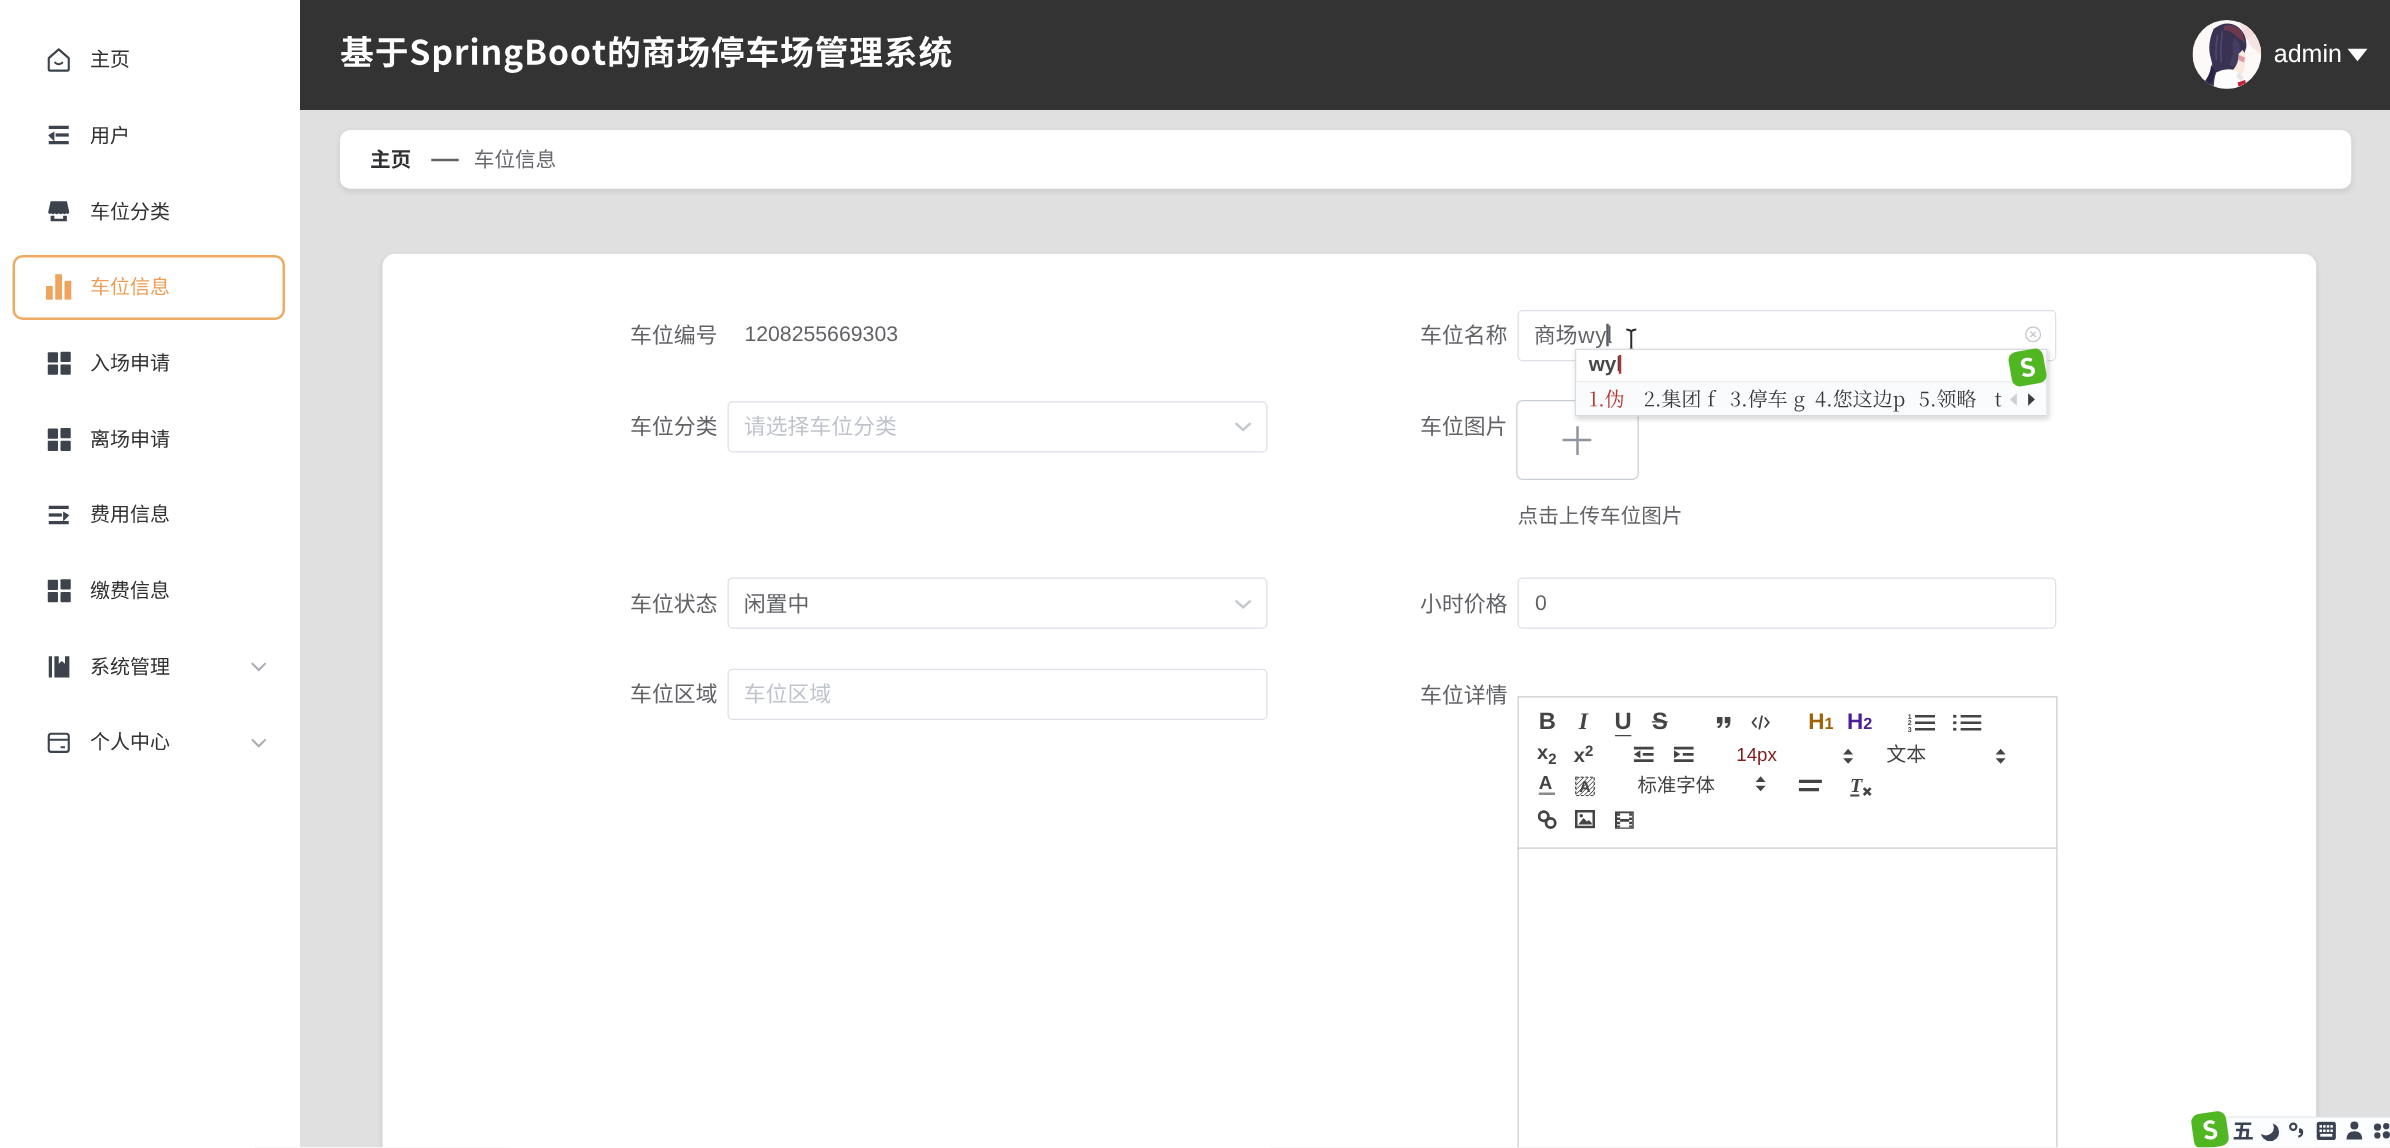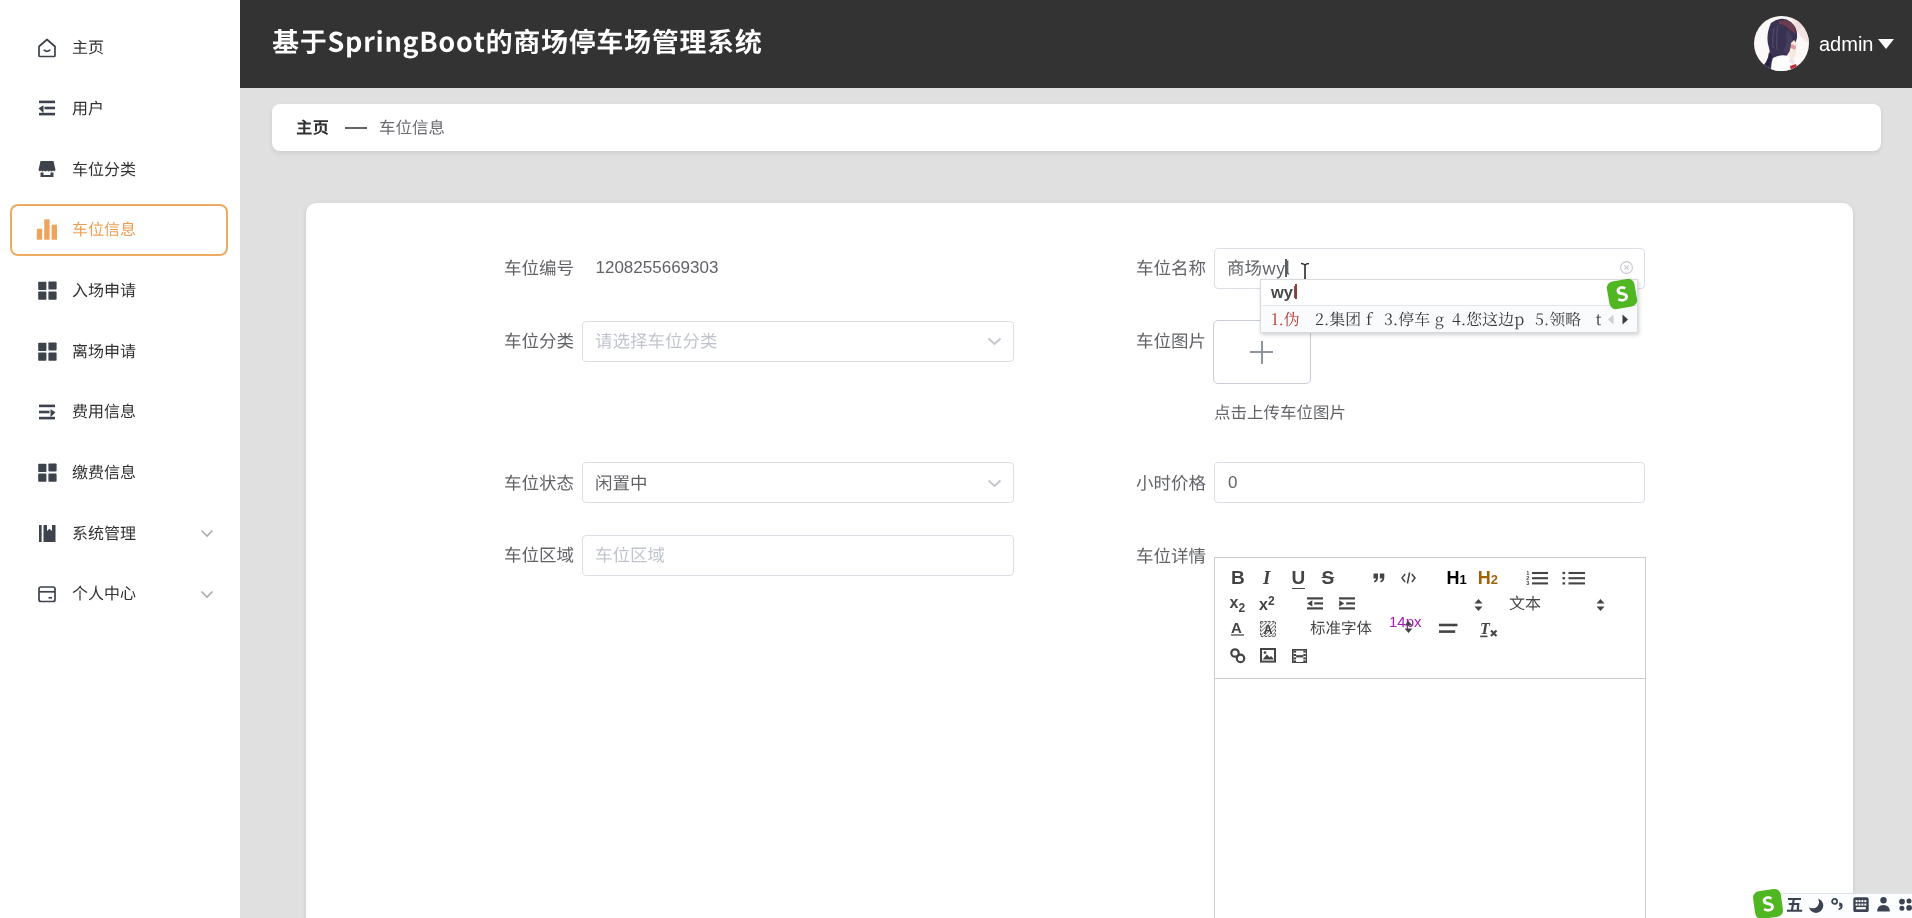--- a/index.html
+++ b/index.html
@@ -274,22 +274,22 @@
     <svg style="position:absolute;left:1372.5px;top:573.0px" width="12" height="10" viewBox="0 0 12 10">
       <path d="M0.5 0.5 L5 0.5 L5 4.5 Q5 8.5 1.5 9.5 L0.8 8.2 Q3 7.3 3.2 5.5 L0.5 5.5 Z" fill="#444444"></path>
       <path d="M6.8 0.5 L11.3 0.5 L11.3 4.5 Q11.3 8.5 7.8 9.5 L7.1 8.2 Q9.3 7.3 9.5 5.5 L6.8 5.5 Z" fill="#444444"></path>
     </svg>
     <svg style="position:absolute;left:1400.5px;top:571.0px" width="15" height="14" viewBox="0 0 15 14">
       <g fill="none" stroke="#444444" stroke-width="1.5">
         <path d="M4.2 3 L1 7 L4.2 11 M10.8 3 L14 7 L10.8 11"></path>
         <path d="M8.6 1.5 L6.4 12.5"></path>
       </g>
     </svg>
-    <div style="position:absolute;left:1446.5px;top:578.0px;transform:translateY(-50%);font:700 18px 'Liberation Sans', sans-serif;color:#000000;letter-spacing:0;white-space:nowrap">H<span style="font-size:13px;letter-spacing:0">1</span></div>
-    <div style="position:absolute;left:1477.7px;top:578.0px;transform:translateY(-50%);font:700 18px 'Liberation Sans', sans-serif;color:#a16207;letter-spacing:0;white-space:nowrap">H<span style="font-size:13px;letter-spacing:0">2</span></div>
+    <div style="position:absolute;left:1446.5px;top:578.0px;transform:translateY(-50%);font:700 18px 'Liberation Sans', sans-serif;color:#a16207;letter-spacing:0;white-space:nowrap">H<span style="font-size:13px;letter-spacing:0">1</span></div>
+    <div style="position:absolute;left:1477.7px;top:578.0px;transform:translateY(-50%);font:700 18px 'Liberation Sans', sans-serif;color:#4c1d95;letter-spacing:0;white-space:nowrap">H<span style="font-size:13px;letter-spacing:0">2</span></div>
     <svg style="position:absolute;left:1525.5px;top:569.5px" width="23" height="17" viewBox="0 0 23 17">
       <g stroke="#444444" stroke-width="2.1">
         <line x1="6" y1="3" x2="22" y2="3"></line>
         <line x1="6" y1="8.2" x2="22" y2="8.2"></line>
         <line x1="6" y1="13.4" x2="22" y2="13.4"></line>
       </g>
       <g fill="#444444" font-family="Liberation Sans" font-size="5.6" font-weight="700">
         <text x="0.2" y="5">1</text>
         <text x="0.2" y="10.2">2</text>
         <text x="0.2" y="15.4">3</text>
@@ -318,21 +318,21 @@
       <path d="M5.3 4.2 L5.3 10.6 L0.2 7.4 Z" fill="#444444"></path>
     </svg>
     <svg style="position:absolute;left:1338.6px;top:596.0px" width="16" height="15" viewBox="0 0 16 15">
       <g stroke="#444444" stroke-width="2.2">
         <line x1="0" y1="2.4" x2="16" y2="2.4"></line>
         <line x1="7.2" y1="7.4" x2="16" y2="7.4"></line>
         <line x1="0" y1="12.4" x2="16" y2="12.4"></line>
       </g>
       <path d="M0.2 4.2 L0.2 10.6 L5.3 7.4 Z" fill="#444444"></path>
     </svg>
-    <div style="position:absolute;left:1389.0px;top:621px;transform:translateY(-50%);font:400 15px 'Liberation Sans', sans-serif;color:#a21caf;letter-spacing:0;white-space:nowrap">14px</div>
+    <div style="position:absolute;left:1389.0px;top:604.0px;transform:translateY(-50%);font:400 15px 'Liberation Sans', sans-serif;color:#7f1d1d;letter-spacing:0;white-space:nowrap">14px</div>
     <svg style="position:absolute;left:1472.5px;top:598.0px" width="11" height="14" viewBox="0 0 11 14">
       <path d="M1.5 5.5 L5.5 1 L9.5 5.5 Z" fill="#444"></path>
       <path d="M1.5 8.5 L5.5 13 L9.5 8.5 Z" fill="#444"></path>
     </svg>
     <div style="position:absolute;left:1508.5px;top:595.4px;width:32px;height:1px">
       <svg style="position:absolute;overflow:visible;" width="32.0" height="17.6" viewBox="0 -14.1 32.0 17.6">
         <path fill="#444444" d="M6.8 -13.2C7.2 -12.4 7.8 -11.3 8.0 -10.7L9.3 -11.1C9.1 -11.7 8.5 -12.8 8.0 -13.6ZM0.8 -10.6V-9.4H3.3C4.2 -7.0 5.5 -4.9 7.2 -3.2C5.4 -1.7 3.2 -0.6 0.6 0.1C0.8 0.4 1.2 1.0 1.3 1.2C4.0 0.4 6.2 -0.8 8.0 -2.3C9.8 -0.7 12.0 0.4 14.6 1.2C14.8 0.8 15.2 0.3 15.5 0.1C12.9 -0.6 10.7 -1.7 9.0 -3.2C10.6 -4.9 11.8 -6.9 12.7 -9.4H15.3V-10.6ZM8.1 -4.0C6.6 -5.6 5.4 -7.4 4.5 -9.4H11.4C10.6 -7.3 9.5 -5.5 8.1 -4.0Z M23.4 -13.4V-10.1H17.0V-8.8H21.9C20.7 -6.1 18.7 -3.5 16.6 -2.2C16.9 -2.0 17.3 -1.6 17.5 -1.3C19.8 -2.8 21.9 -5.7 23.1 -8.8H23.4V-2.9H19.6V-1.7H23.4V1.3H24.6V-1.7H28.4V-2.9H24.6V-8.8H24.8C26.1 -5.7 28.1 -2.8 30.5 -1.3C30.7 -1.6 31.1 -2.1 31.4 -2.3C29.2 -3.6 27.2 -6.1 26.0 -8.8H31.0V-10.1H24.6V-13.4Z"></path>
       </svg>
     </div>
     <svg style="position:absolute;left:1594.5px;top:598.0px" width="11" height="14" viewBox="0 0 11 14">

